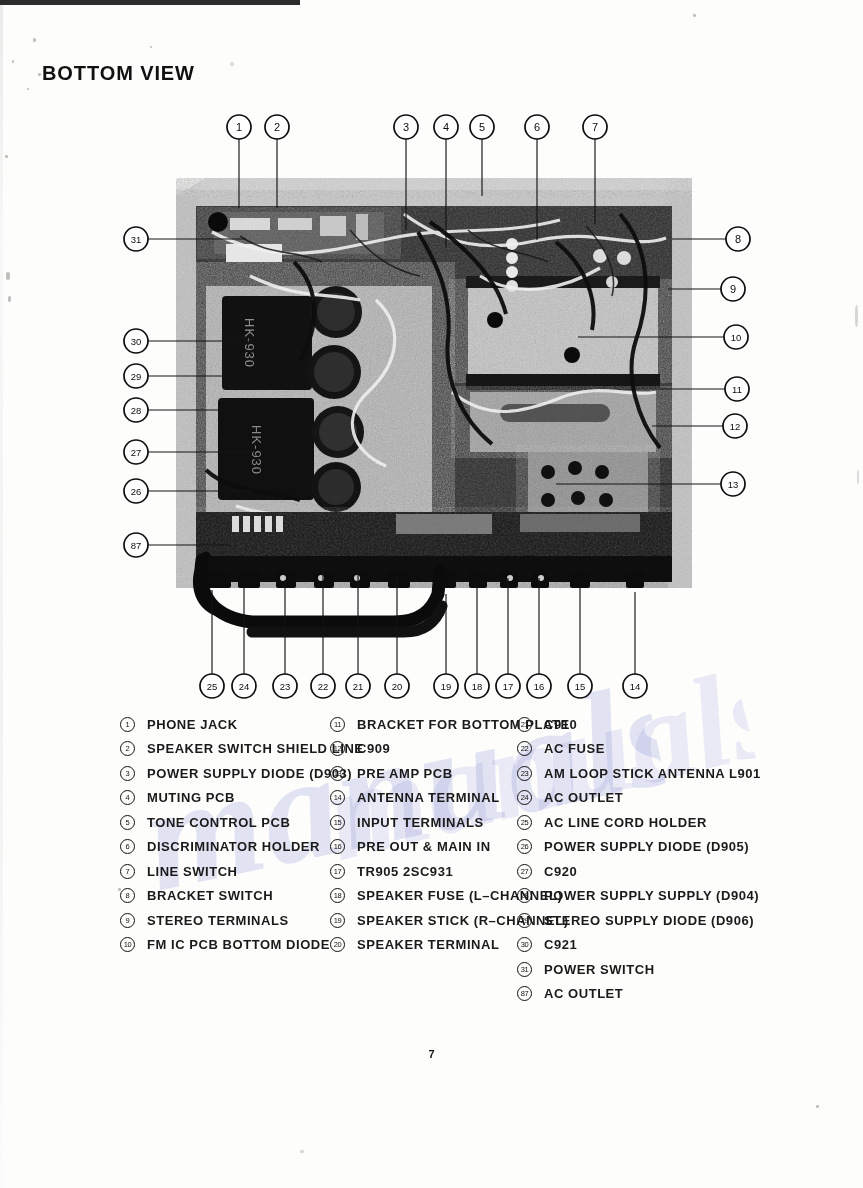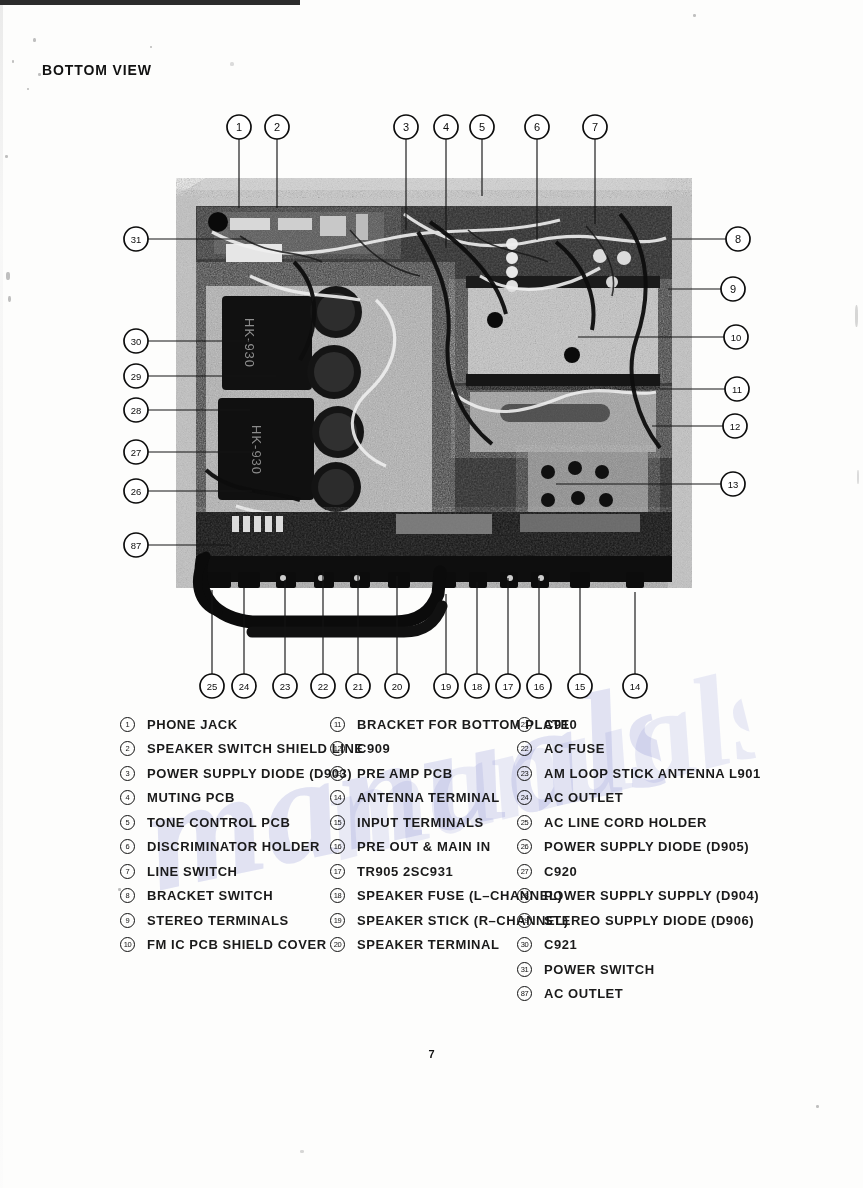--- a/index.html
+++ b/index.html
@@ -70,21 +70,21 @@
     transform: rotate(-14deg);
     pointer-events: none;
     white-space: nowrap;
     overflow: hidden;
   }
 
   
   #heading {
     position: absolute;
     left: 42px; top: 62px;
-    font-size: 14px;
+    font-size: 20px;
     font-weight: bold;
     letter-spacing: 0.9px;
     font-family: "Liberation Sans", sans-serif;
   }
 
   
   #diagram {
     position: absolute;
     left: 0; top: 0;
     width: 863px;
@@ -570,21 +570,21 @@
         <div class="legend-item">
           <div class="legend-num">8</div>
           <div class="legend-label">BRACKET SWITCH</div>
         </div>
         <div class="legend-item">
           <div class="legend-num">9</div>
           <div class="legend-label">STEREO TERMINALS</div>
         </div>
         <div class="legend-item">
           <div class="legend-num">10</div>
-          <div class="legend-label">FM IC PCB SHIELD COVER</div>
+          <div class="legend-label">FM IC PCB BOTTOM DIODE</div>
         </div>
       </div>
     <div class="legend-col c2" id="legend-col-2">
         <div class="legend-item">
           <div class="legend-num">11</div>
           <div class="legend-label">BRACKET FOR BOTTOM PLATE</div>
         </div>
         <div class="legend-item">
           <div class="legend-num">12</div>
           <div class="legend-label">C909</div>

